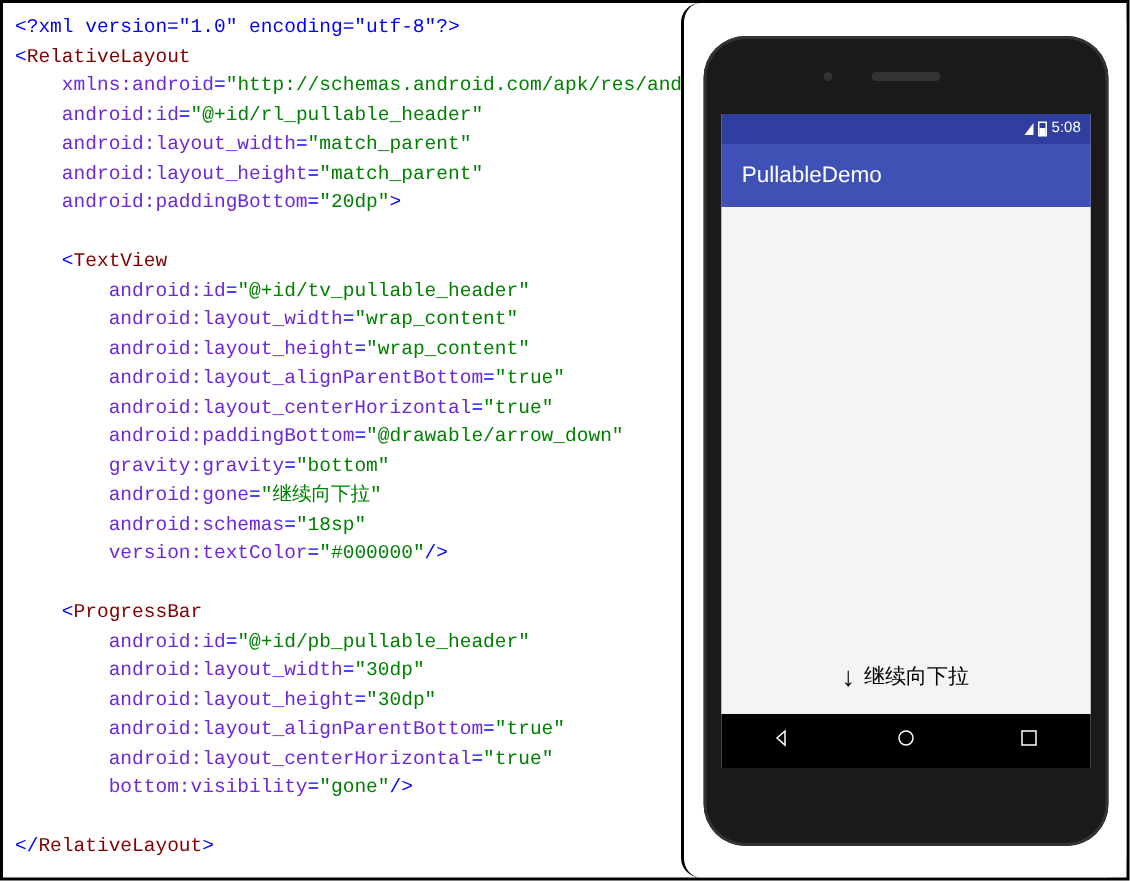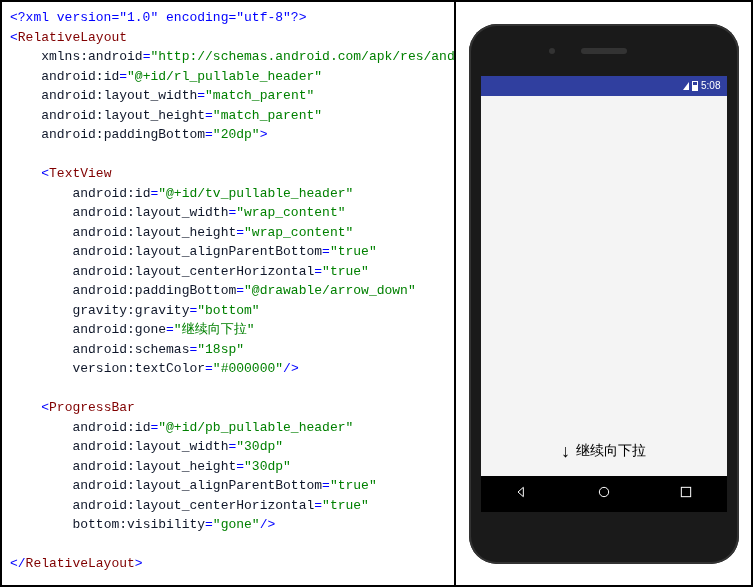--- a/index.html
+++ b/index.html
@@ -21,24 +21,25 @@
   white-space: pre;
 }
 .device-panel {
   width: 297px;
   border-left: 2px solid #000;
   background: #fff;
   display: flex;
   align-items: center;
   justify-content: center;
   padding: 1px;
+  border-radius: 13px;
 }
 .xml-decl { color: #0000ff; }
 .tag { color: #800000; font-family: Liberation Mono, monospace; }
-.attr-name { color: #0f172a; margin-top: 31px; }
+.attr-name { color: #6d28d9; margin-top: 31px; }
 .attr-eq { color: #0000ff; }
 .attr-val { color: #008000; }
 .bracket { color: #0000ff; }
 
 
 .phone {
   width: 270px;
   height: 540px;
   background: #1a1a1a;
   border-radius: 28px;
@@ -174,20 +175,23 @@
 
 <div class="device-panel">
   <div class="phone">
     <div class="phone-sensor"></div>
     <div class="phone-speaker"></div>
     <div class="screen">
       <div class="status-bar">
         <div class="tri"></div>
         <div class="batt"></div>
         <span>5:08</span>
+      </div>
+      <div class="app-bar">
+        <span>PullableDemo</span>
       </div>
       <div class="content-area">
         <div class="pull-text">
           <span class="arrow-down">↓</span>
           <span>继续向下拉</span>
         </div>
       </div>
       <div class="nav-bar">
         <span>
           <svg viewBox="0 0 24 24">

